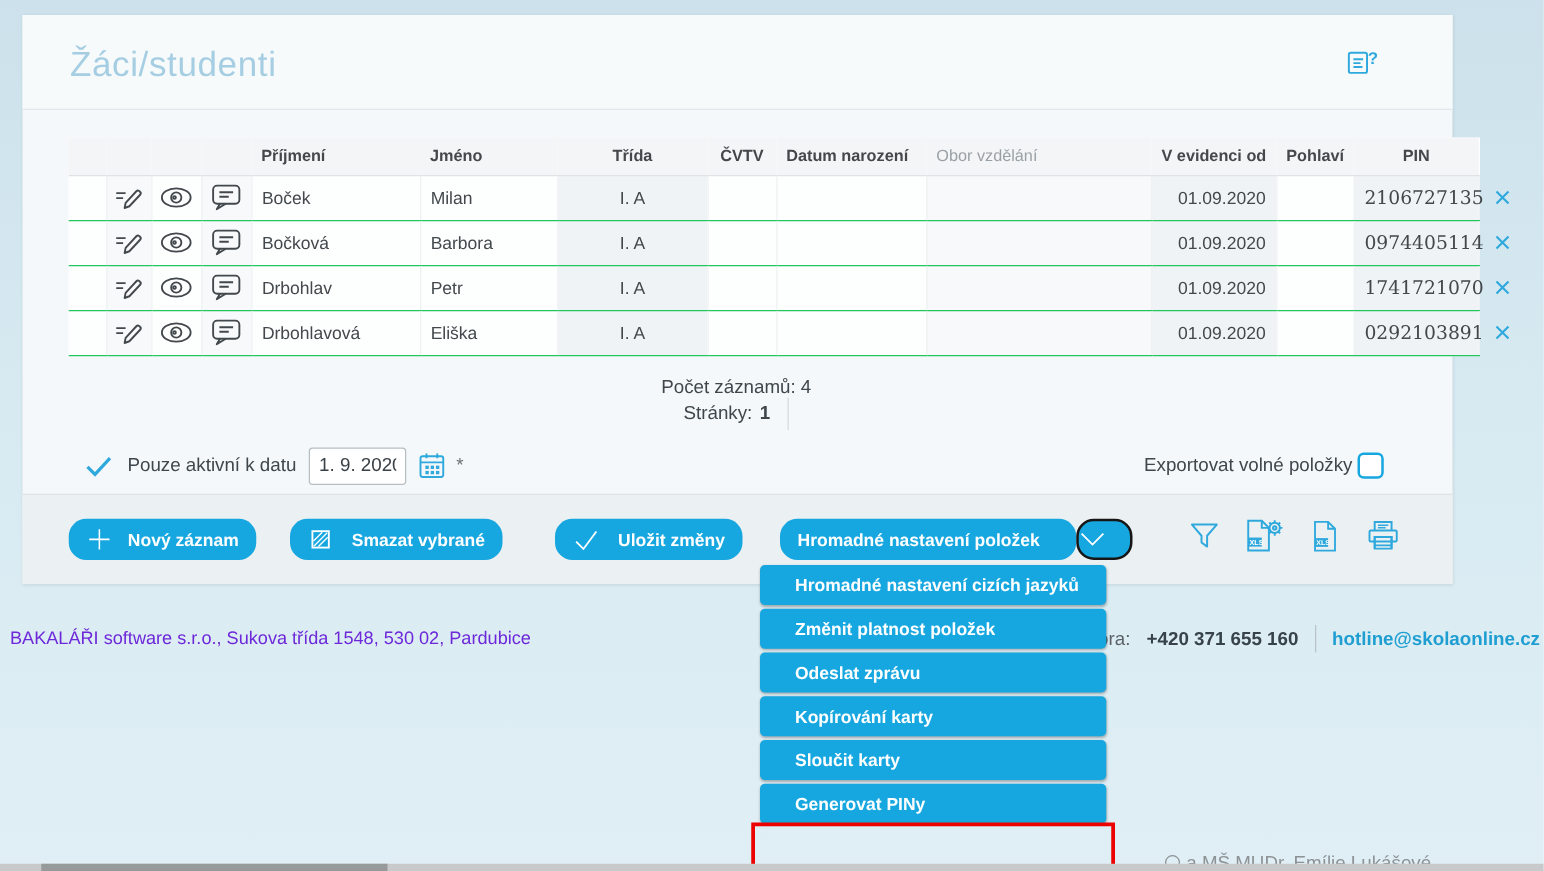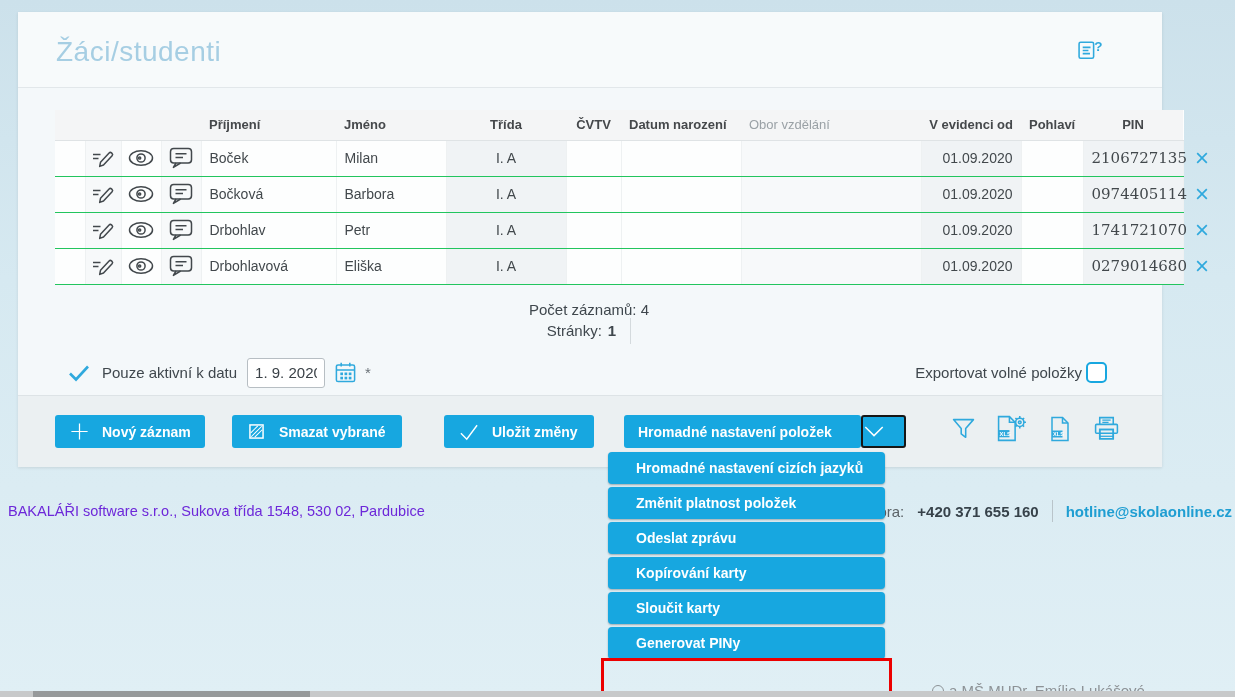--- a/index.html
+++ b/index.html
@@ -52,23 +52,23 @@
   .datebox{width:78px;height:30px;border:1px solid #b7bec3;border-radius:3px;background:#fff;
     margin-left:10px;padding:0 7px;font-size:15px;color:#3a4147;
     font-family:"Liberation Sans",sans-serif;}
   .cal{margin-left:9px;cursor:pointer;} .ast{color:#6a7177;margin-left:8px;}
   .export{margin-left:auto;display:flex;align-items:center;gap:4px;}
   .cbox{width:21px;height:21px;border:2px solid var(--accent);border-radius:5px;background:#fff;cursor:pointer;}
 
   
   .btnbar{position:absolute;left:0;bottom:0;width:100%;height:72px;background:#ebf0f2;
     border-top:1px solid #dde3e6;display:flex;align-items:center;padding-left:37px;}
-  .btn{height:33px;background:var(--accent);border:none;border-radius:3px;color:#fff;
+  .btn{height:33px;background:var(--accent);border:none;border-radius:14px;color:#fff;
     font-weight:bold;font-size:14px;font-family:"Liberation Sans",sans-serif;cursor:pointer;
-    display:flex;align-items:center;justify-content:flex-start;gap:12px;padding:0 14px;}
+    display:flex;align-items:center;justify-content:space-between;gap:12px;padding:0 14px;}
   .btn svg{flex:none;}
   .b-new{width:150px;margin-right:27px;} .b-del{width:170px;margin-right:42px;}
   .b-save{width:150px;margin-right:30px;} .b-bulk{width:237px;margin-right:0;}
   .b-chev{width:45px;padding:0;border:2px solid #161616;}
   .tools{position:absolute;right:42px;top:19px;display:flex;gap:21px;align-items:center;}
   .tools>span{cursor:pointer;}
 
   
   .menu{position:absolute;left:608px;top:452px;width:277px;z-index:6;}
   .mi{height:32px;line-height:32px;background:var(--accent);border-radius:4px;margin-bottom:3px;
@@ -344,21 +344,21 @@
             </svg>
           </td>
         <td>Drbohlavová</td>
         <td>Eliška</td>
         <td class="c s2">I. A</td>
         <td class="c"></td>
         <td></td>
         <td class="s1"></td>
         <td class="r s2">01.09.2020</td>
         <td></td>
-        <td class="r s2 pin-cell"><span>0279014680</span><span class="pin-x ic"><svg width="12" height="12">
+        <td class="r s2 pin-cell"><span>0292103891</span><span class="pin-x ic"><svg width="12" height="12">
                 <use href="#i-x"></use>
               </svg></span></td>
       </tr>
     </tbody>
   </table>
 
   <div class="summary">
     <div>
       <span>Počet záznamů:</span>
       <span>4</span>

